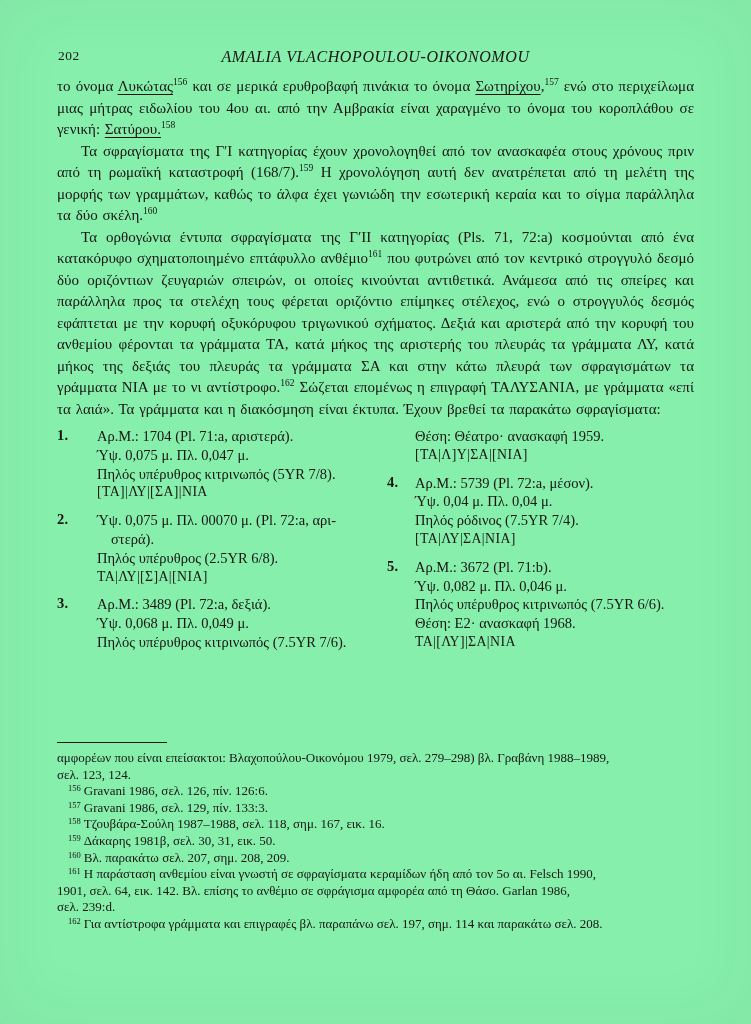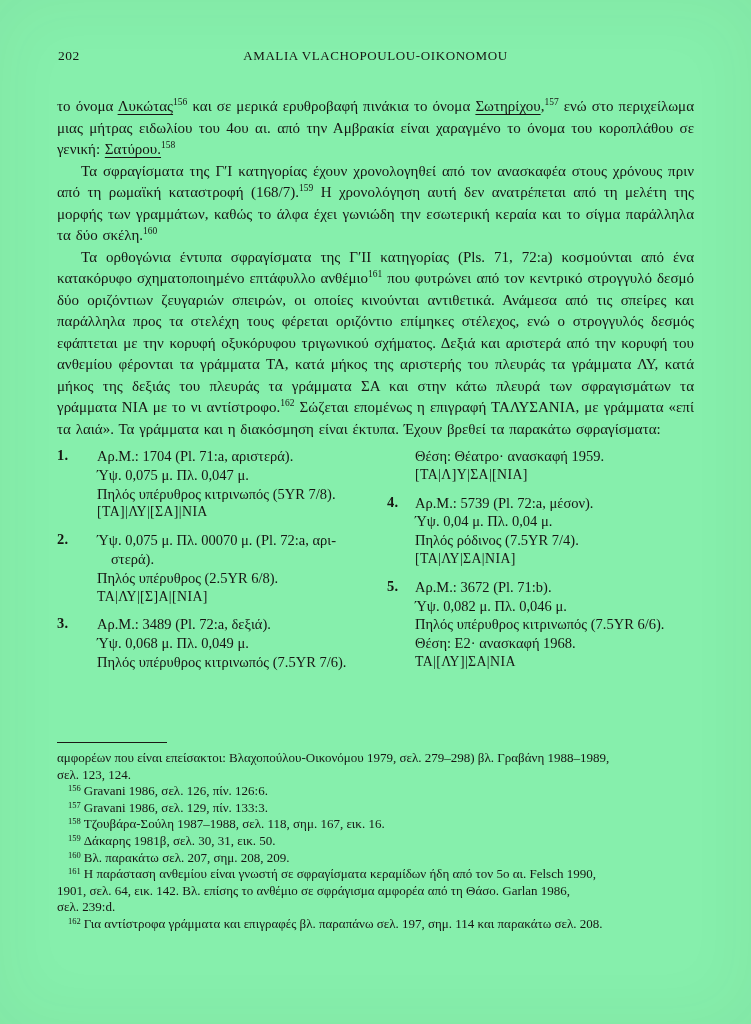--- a/index.html
+++ b/index.html
@@ -16,23 +16,23 @@
     padding:48px 57px 0 57px;
   }
   .running-head{
     position:relative;
     height:20px;
     font-size:13.5px;
   }
   .page-num{position:absolute;left:1px;top:0;letter-spacing:0.5px;}
   .running-title{
     display:block;text-align:center;
-    letter-spacing:0.6px;font-size:13px;
+    letter-spacing:0.6px;font-size:16px;font-style:italic;
   }
-  .body-text{margin-top:28px;}
+  .body-text{margin-top:8px;}
   .para{
     margin:0;
     font-size:15px;
     line-height:21.5px;
     text-align:justify;
     word-spacing:1px;
   }
   .para.indent{text-indent:24px;}
   sup.fnref{font-size:9.5px;line-height:0;vertical-align:6px;letter-spacing:0;}
   .uword{text-decoration:underline;text-underline-offset:2.5px;text-decoration-thickness:1px;}

